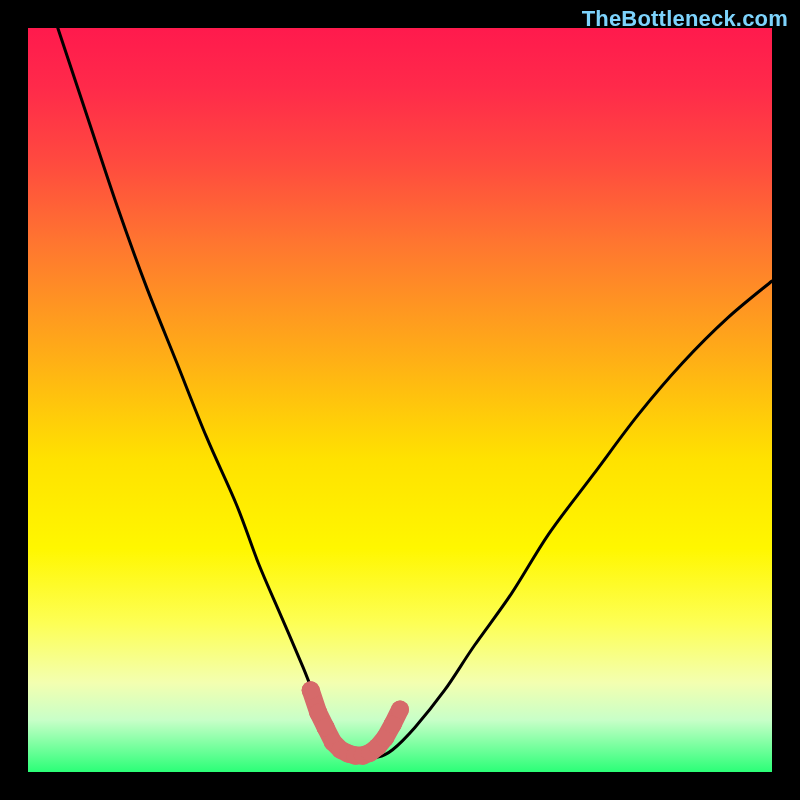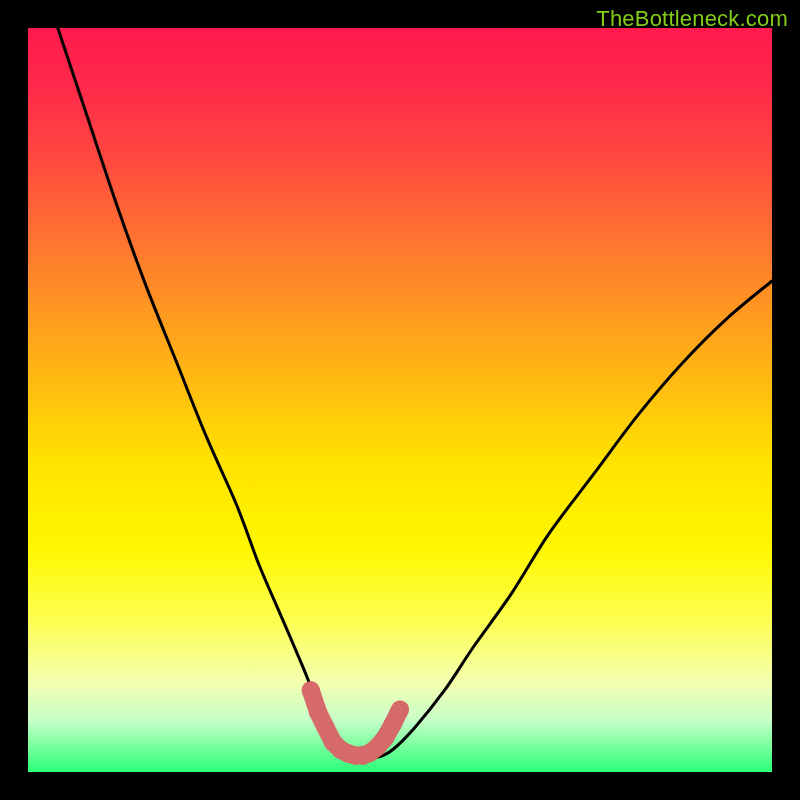--- a/index.html
+++ b/index.html
@@ -35,23 +35,23 @@
       #fff700 70%,
       #fdff55 80%,
       #f3ffb0 88%,
       #c8ffc8 93%,
       #2bff77 100%);
   }
   .watermark {
     position: absolute;
     top: 6px;
     right: 12px;
-    color: #84cc16;
+    color: #7dd3fc;
     font-size: 22px;
-    font-weight: 400;
+    font-weight: 700;
     letter-spacing: 0.2px;
     z-index: 10;
   }
   svg.curve {
     position: absolute;
     left: 0;
     top: 0;
     width: 744px;
     height: 744px;
     overflow: visible;

